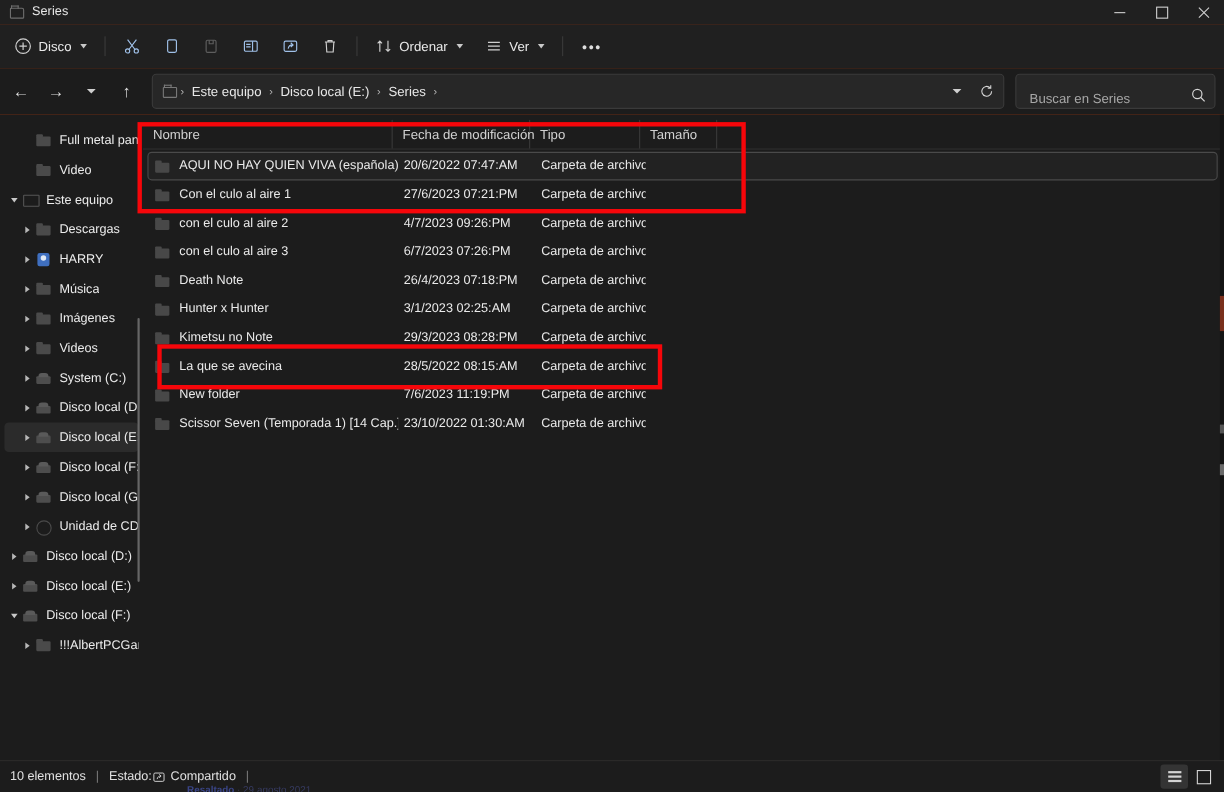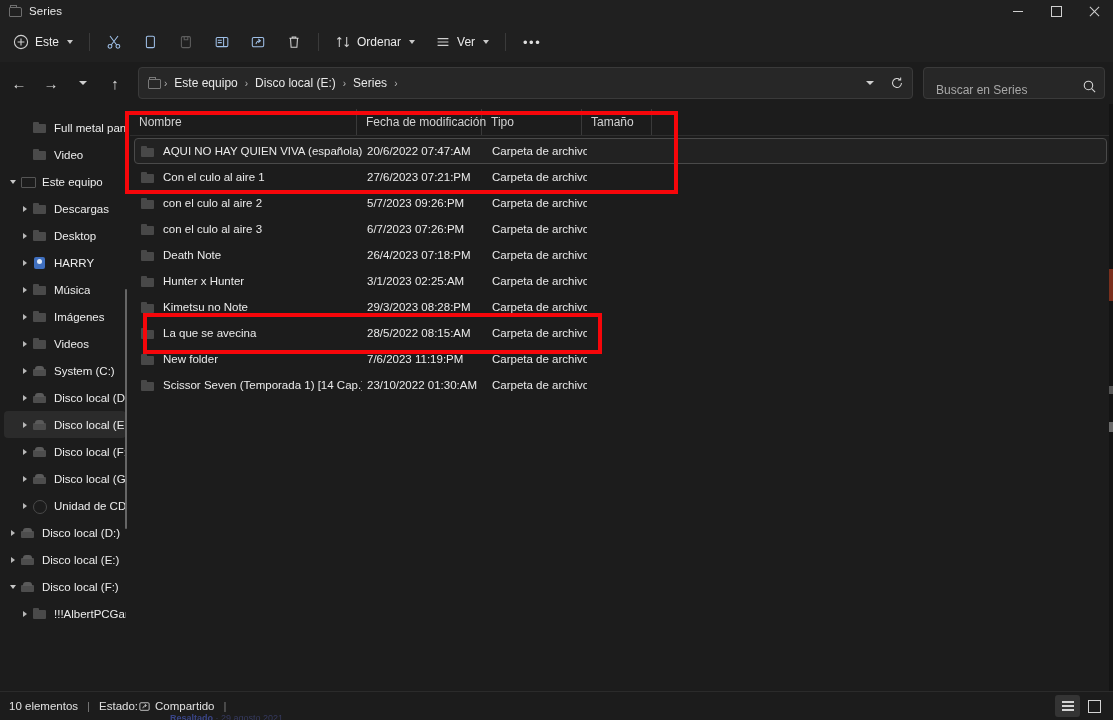--- a/index.html
+++ b/index.html
@@ -592,21 +592,21 @@
   </div>
 
   <div class="cmdbar">
     <div class="cmd-item cmd-new">
       <span class="cmd-icon">
         <svg width="16" height="16" viewBox="0 0 16 16">
             <circle cx="8" cy="8" r="6.6" fill="none" stroke="#cfcfcf" stroke-width="1.1"></circle>
             <path d="M8 4.6v6.8M4.6 8h6.8" stroke="#cfcfcf" stroke-width="1.1"></path>
           </svg>
       </span>
-      <span>Este</span>
+      <span>Disco</span>
       <span class="chev"></span>
     </div>
 
     <div class="cmd-sep"></div>
 
     <div class="cmd-item">
       <span class="cmd-icon">
         <svg width="16" height="16" viewBox="0 0 16 16">
             <circle cx="4" cy="12.3" r="1.9" fill="none" stroke="#9fc0e8" stroke-width="1.05"></circle>
             <circle cx="11.9" cy="12.3" r="1.9" fill="none" stroke="#9fc0e8" stroke-width="1.05"></circle>
@@ -747,27 +747,20 @@
           </span>
           <span class="side-ic ic-pc"></span>
           <span class="side-label">Este equipo</span>
         </div>
         <div class="side-item lvl2">
           <span class="side-exp">
             <span class="ar-right"></span>
           </span>
           <span class="side-ic ic-folder"></span>
           <span class="side-label">Descargas</span>
-        </div>
-        <div class="side-item lvl2">
-          <span class="side-exp">
-            <span class="ar-right"></span>
-          </span>
-          <span class="side-ic ic-folder"></span>
-          <span class="side-label">Desktop</span>
         </div>
         <div class="side-item lvl2">
           <span class="side-exp">
             <span class="ar-right"></span>
           </span>
           <span class="side-ic ic-user"></span>
           <span class="side-label">HARRY</span>
         </div>
         <div class="side-item lvl2">
           <span class="side-exp">
@@ -888,21 +881,21 @@
             </div>
             <div class="cell c-date">27/6/2023 07:21:PM</div>
             <div class="cell c-type">Carpeta de archivos</div>
             <div class="cell c-size"></div>
           </div>
           <div class="row">
             <div class="cell c-name">
               <span class="row-folder"></span>
               <span>con el culo al aire 2</span>
             </div>
-            <div class="cell c-date">5/7/2023 09:26:PM</div>
+            <div class="cell c-date">4/7/2023 09:26:PM</div>
             <div class="cell c-type">Carpeta de archivos</div>
             <div class="cell c-size"></div>
           </div>
           <div class="row">
             <div class="cell c-name">
               <span class="row-folder"></span>
               <span>con el culo al aire 3</span>
             </div>
             <div class="cell c-date">6/7/2023 07:26:PM</div>
             <div class="cell c-type">Carpeta de archivos</div>

